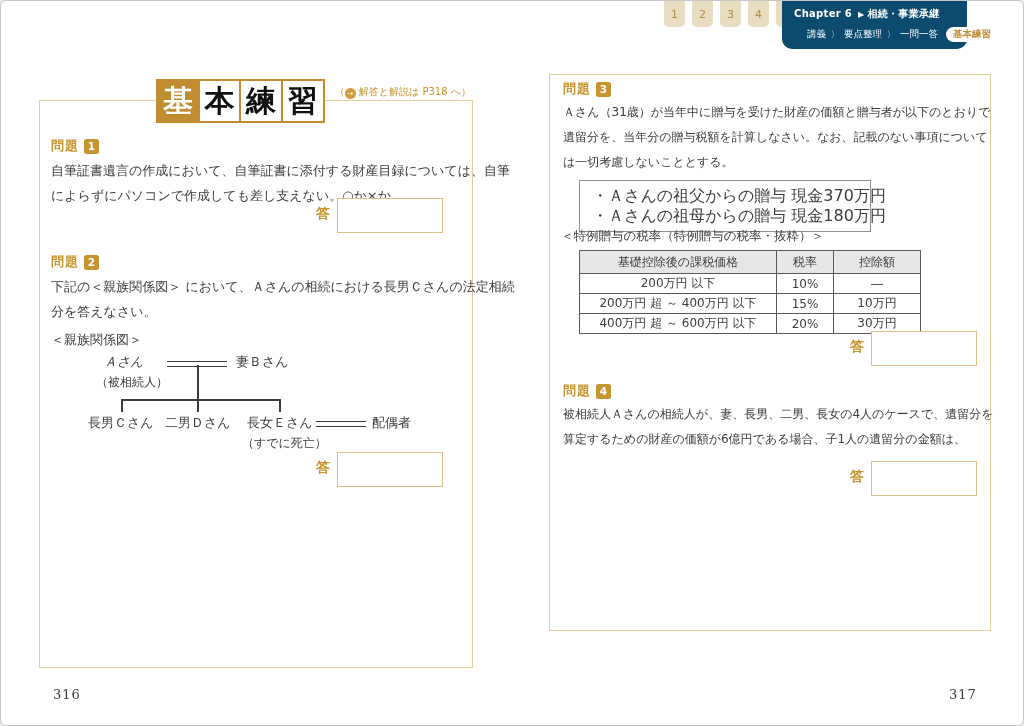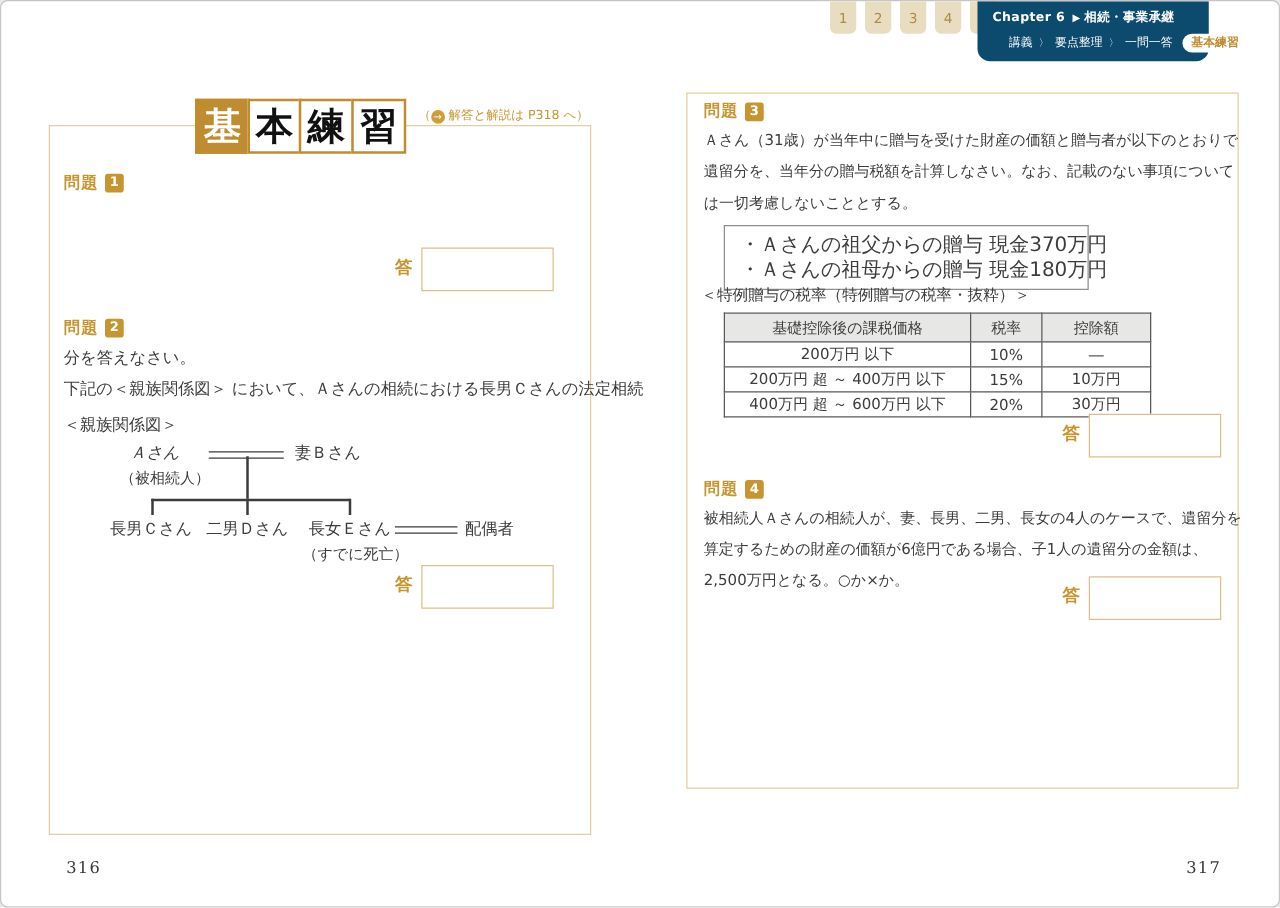--- a/index.html
+++ b/index.html
@@ -104,32 +104,36 @@
   </div>
 
   <div class="answerref">
     <span>（</span><span class="circlearrow">→</span><span> 解答と解説は P318 へ</span><span>）</span>
   </div>
 
   <div class="plabel" style="left:50px;top:136px;">
     <span class="ptext">問題</span>
     <span class="pnum">1</span>
   </div>
+  <div class="ptextblock" style="left:50px;top:157px;">
+    <div>自筆証書遺言の作成において、自筆証書に添付する財産目録については、自筆</div>
+    <div>によらずにパソコンで作成しても差し支えない。○か×か。</div>
+  </div>
   <div class="ansrow" style="left:315px;top:197px;">
     <span class="anslabel">答</span>
     <span class="ansbox"></span>
   </div>
 
   <div class="plabel" style="left:50px;top:252px;">
     <span class="ptext">問題</span>
     <span class="pnum">2</span>
   </div>
   <div class="ptextblock" style="left:50px;top:273px;">
+    <div>下記の＜親族関係図＞ において、Ａさんの相続における長男Ｃさんの法定相続</div>
     <div>分を答えなさい。</div>
-    <div>下記の＜親族関係図＞ において、Ａさんの相続における長男Ｃさんの法定相続</div>
   </div>
 
   <div class="dg" style="left:50px;top:330px;">＜親族関係図＞</div>
   <div class="dg" style="left:103px;top:352px;font-style:italic;">Ａさん</div>
   <div class="dline" style="left:166px;top:360px;width:60px;"></div>
   <div class="dg" style="left:235px;top:352px;">妻Ｂさん</div>
   <div class="dg dgnote" style="left:95px;top:373px;">（被相続人）</div>
   <div class="vline" style="left:196px;top:364px;height:34px;"></div>
   <div class="hline" style="left:120px;top:398px;width:159px;"></div>
   <div class="vline" style="left:120px;top:398px;height:13px;"></div>
@@ -194,21 +198,20 @@
     <span class="ansbox"></span>
   </div>
 
   <div class="plabel" style="left:562px;top:381px;">
     <span class="ptext">問題</span>
     <span class="pnum">4</span>
   </div>
   <div class="ptextblock rtext" style="left:562px;top:401px;">
     <div>被相続人Ａさんの相続人が、妻、長男、二男、長女の4人のケースで、遺留分を</div>
     <div>算定するための財産の価額が6億円である場合、子1人の遺留分の金額は、</div>
-    <div>2,500万円となる。○か×か。</div>
   </div>
   <div class="ansrow" style="left:849px;top:460px;">
     <span class="anslabel">答</span>
     <span class="ansbox"></span>
   </div>
 
   <div class="pgnum" style="left:52px;">316</div>
   <div class="pgnum" style="left:948px;">317</div>
 
 </div>

